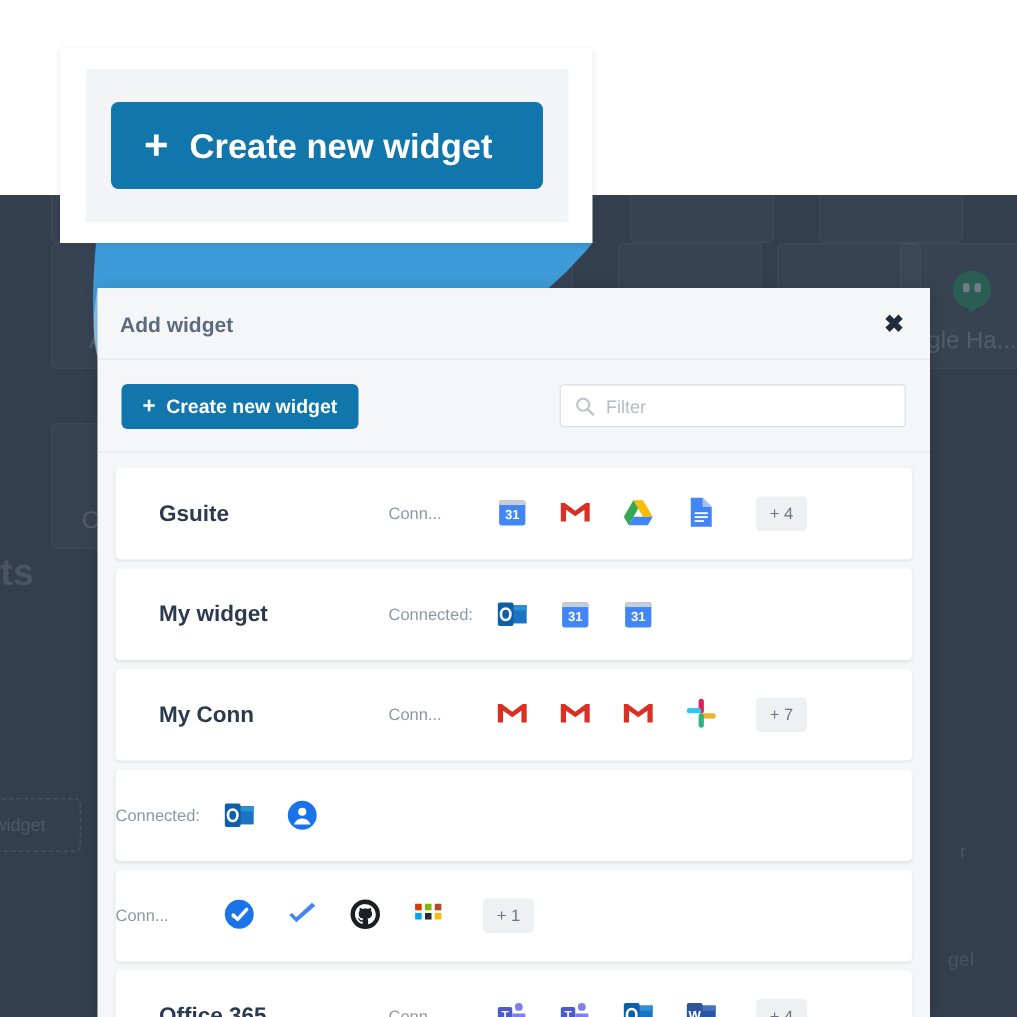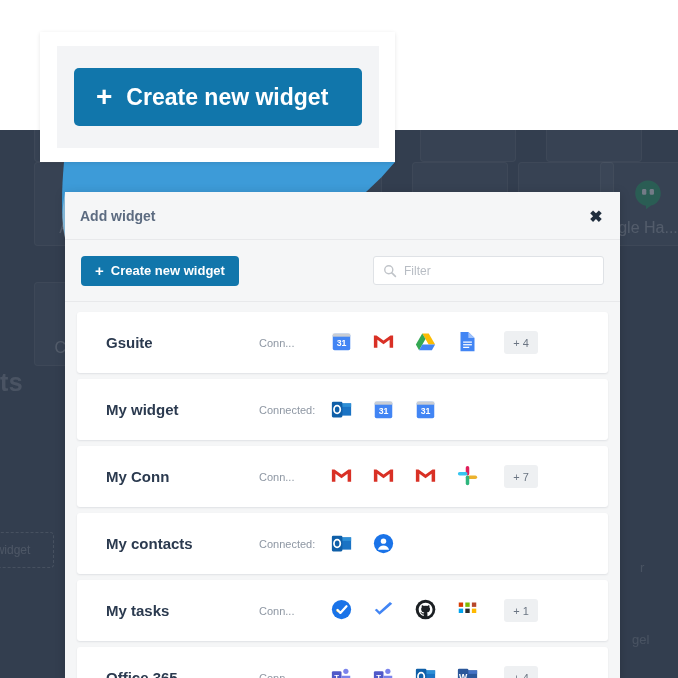--- a/index.html
+++ b/index.html
@@ -353,39 +353,37 @@
             <rect x="10" y="1" width="4" height="11" rx="2" fill="#e01e5a"></rect>
             <rect x="12" y="12" width="11" height="4" rx="2" fill="#ecb22e"></rect>
             <rect x="10" y="12" width="4" height="11" rx="2" fill="#2eb67d"></rect>
             <rect x="1" y="8" width="11" height="4" rx="2" fill="#36c5f0"></rect>
           </svg>
           <div class="more-chip">+ 7</div>
         </div>
       </div>
 
       <div class="wrow">
-        <div class="wname">My contacts</div>
         <div class="wconn">Connected:</div>
         <div class="wicons">
           <svg class="ic" viewBox="0 0 24 24">
             <rect x="9" y="5" width="14" height="14" fill="#1a73c4"></rect>
             <rect x="9" y="5" width="14" height="4" fill="#2d8fd6"></rect>
             <rect x="1" y="3" width="12" height="18" rx="1.5" fill="#0f5fa8"></rect>
             <ellipse cx="7" cy="12" rx="3.6" ry="4.4" fill="none" stroke="#fff" stroke-width="2"></ellipse>
           </svg>
           <svg class="ic" viewBox="0 0 24 24">
             <circle cx="12" cy="12" r="11" fill="#1a73e8"></circle>
             <circle cx="12" cy="9.3" r="3.1" fill="#fff"></circle>
             <path d="M5.6 19c1.1-3 3.6-4.6 6.4-4.6s5.3 1.6 6.4 4.6z" fill="#fff"></path>
           </svg>
         </div>
       </div>
 
       <div class="wrow">
-        <div class="wname">My tasks</div>
         <div class="wconn">Conn...</div>
         <div class="wicons">
           <svg class="ic" viewBox="0 0 24 24">
             <circle cx="12" cy="12" r="11" fill="#1a73e8"></circle>
             <circle cx="7.8" cy="13.4" r="1.7" fill="#f4b400"></circle>
             <path d="M7.4 12.6l3.3 3.3 7-7.6" fill="none" stroke="#fff" stroke-width="2.6" stroke-linecap="round" stroke-linejoin="round"></path>
           </svg>
           <svg class="ic" viewBox="0 0 24 24">
             <path d="M2 12.5l5.5 5.5L22 5.5l-2.6-2.2L7.4 14.3 4.3 11z" fill="#4285f4"></path>
           </svg>

